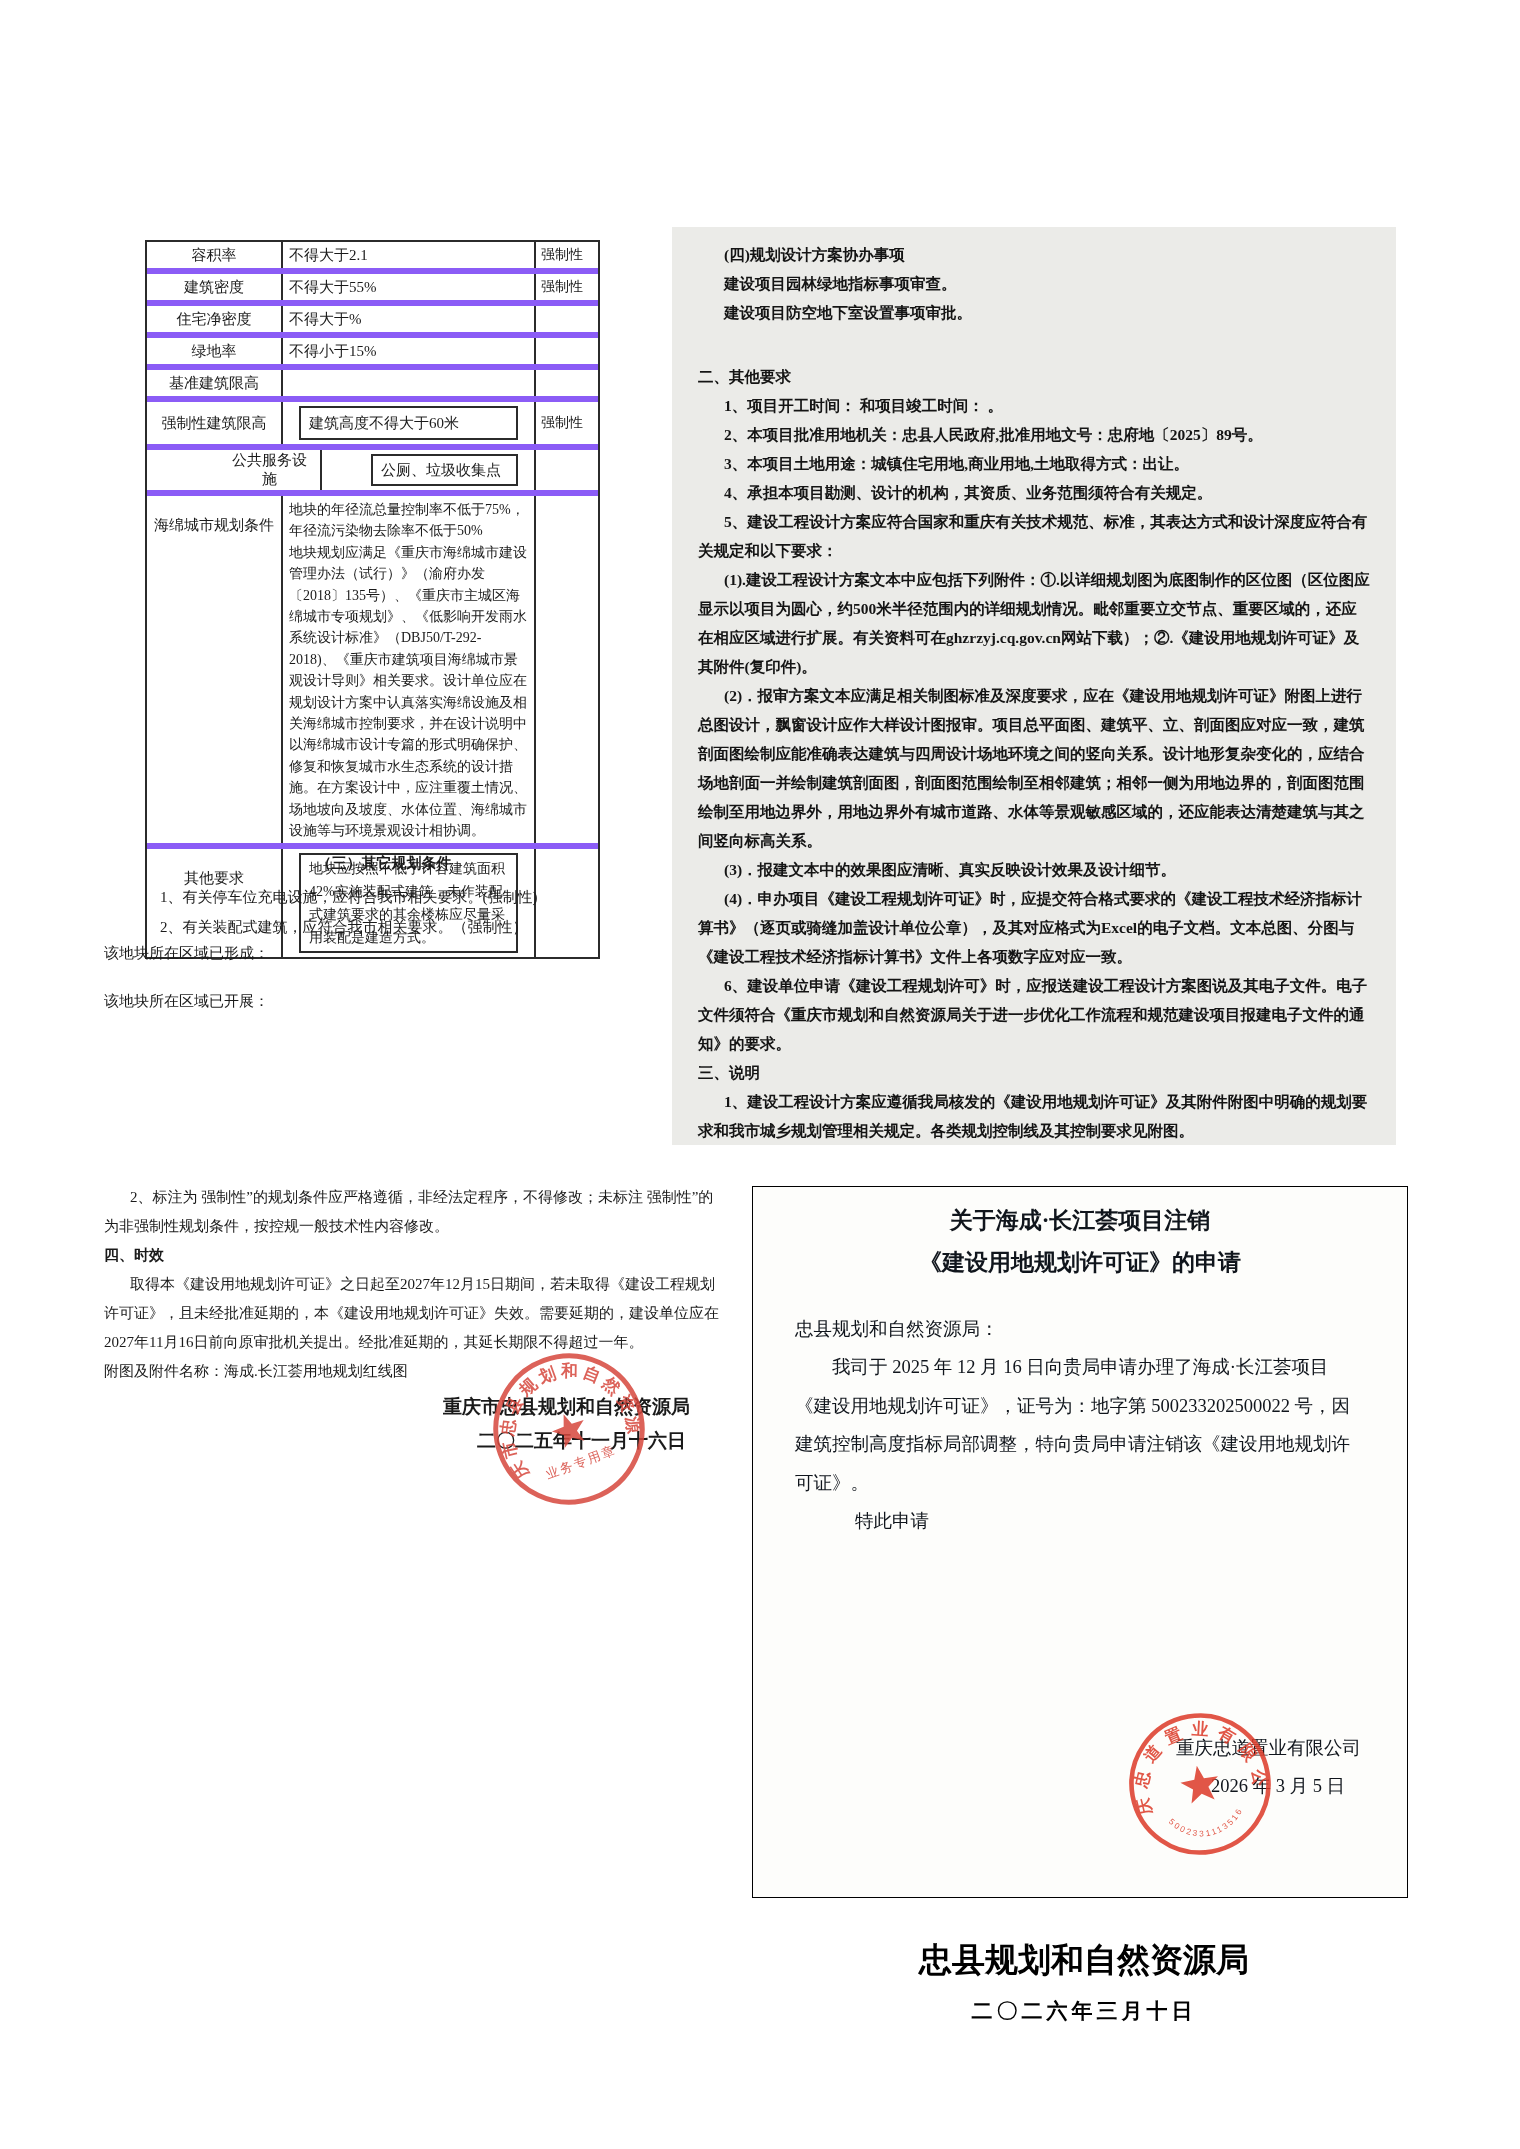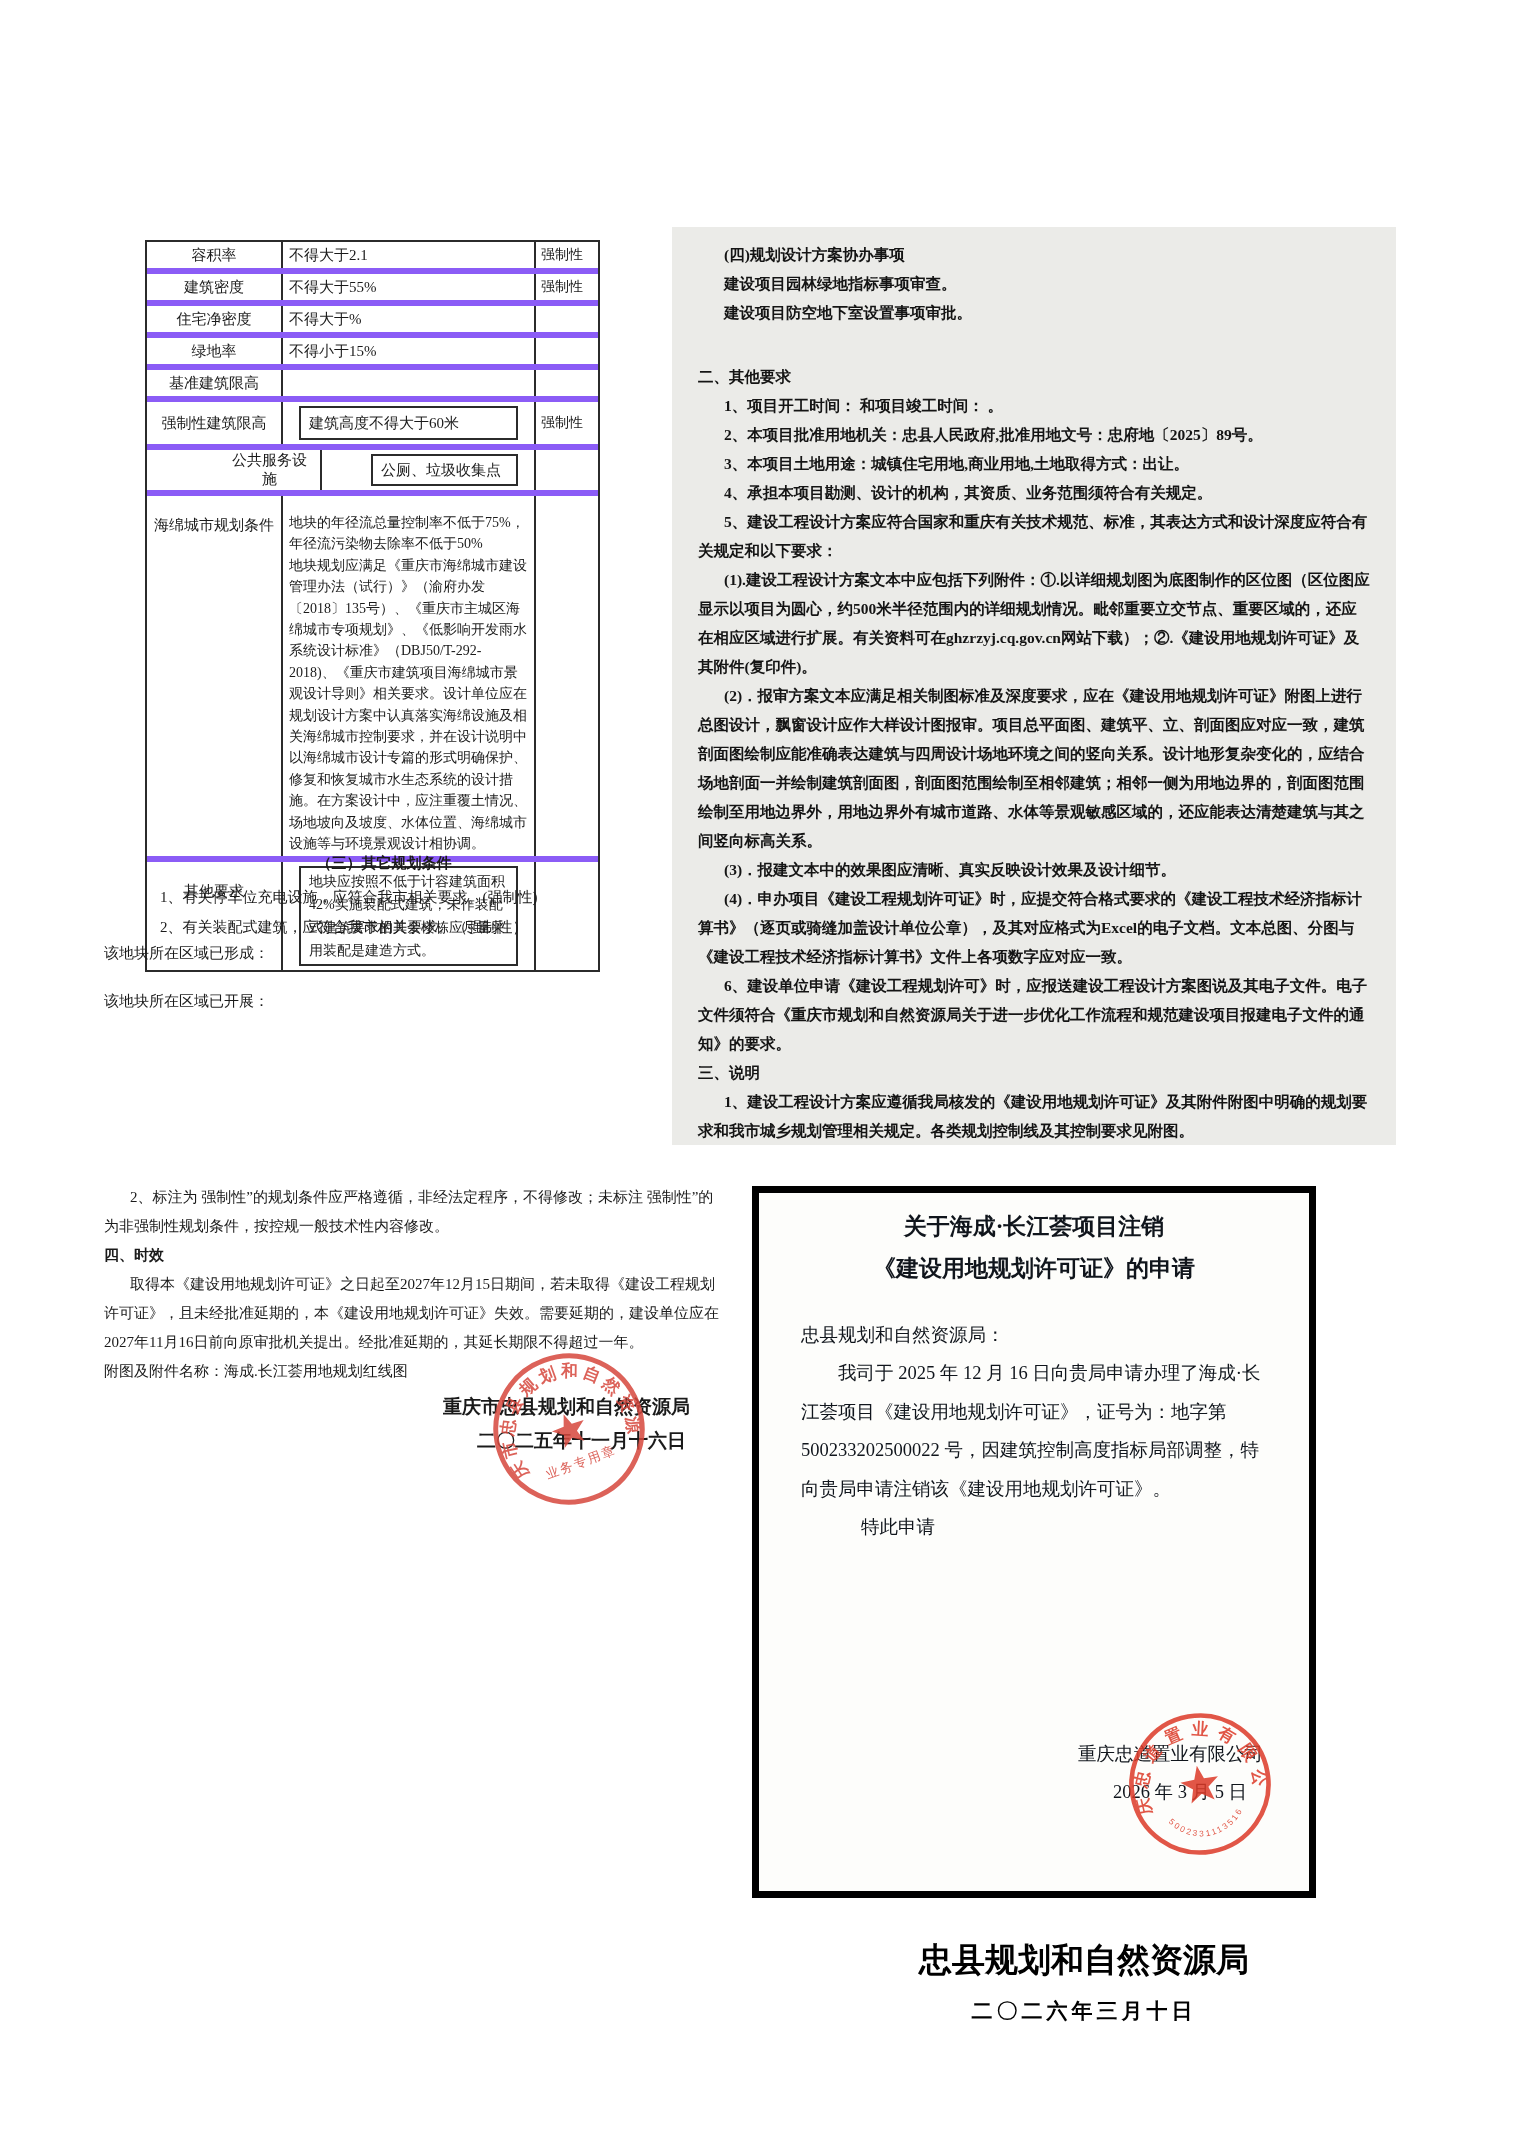--- a/index.html
+++ b/index.html
@@ -14,21 +14,21 @@
   .tc.lab{border-left:none;justify-content:center;text-align:center;}
   .tc.mark{font-size:14px;padding-left:5px;}
   .h-s{min-height:26px;}
   .h-m{min-height:42px;}
   .h-p{min-height:34px;padding-left:39px;}
   .h-xl{min-height:278px;}
   .h-l{min-height:82px;}
   .top-align{align-items:flex-start;padding-top:20px;}
   .tc .inner-box{border:2px solid #2b2b2b;flex:1;align-self:stretch;display:flex;align-items:center;
                  margin:3px 10px;padding:2px 8px;}
-  .val-long{font-size:14px;line-height:21.4px;white-space:pre-line;align-items:flex-start;padding-top:16px;}
+  .val-long{font-size:14px;line-height:21.4px;white-space:pre-line;align-items:flex-start;padding-top:3px;}
   .val-wrap3{font-size:14px;line-height:23px;}
 
   
   .sec3{position:absolute;left:104px;top:836px;width:540px;font-size:15px;line-height:22px;}
   .sec3 .head{font-weight:700;margin:16px 0 0 20px;text-align:center;}
   .sec3 .it1{margin:12px 0 0 56px;}
   .sec3 .it2{margin:8px 0 0 56px;}
   .sec3 .ln1{margin:4px 0 0 0;}
   .sec3 .ln2{margin:26px 0 0 0;}
   .sec3 p{margin:0;}
@@ -43,21 +43,21 @@
 
   
   .validity{position:absolute;left:104px;top:1183px;width:616px;font-size:15px;line-height:29px;}
   .validity p{margin:0;}
   .validity .ind{text-indent:26px;}
   .validity .vh{font-weight:700;}
   .validity .signer{font-weight:700;font-size:19px;line-height:34px;text-align:right;padding-right:30px;margin-top:4px;}
   .validity .sdate{font-weight:700;font-size:19px;line-height:34px;text-align:right;padding-right:34px;}
 
   
-  .letter{position:absolute;left:752px;top:1186px;width:564px;height:712px;border:7px solid #000000;
+  .letter{position:absolute;left:752px;top:1186px;width:656px;height:712px;border:1px solid #000000;
           background:#fdfdfb;box-sizing:border-box;padding:13px 42px 0 42px;color:#10151c;}
   .letter p{margin:0;}
   .letter .lt{font-size:23px;font-weight:700;text-align:center;line-height:42px;}
   .letter .salut{font-size:18.5px;line-height:38px;margin-top:26px;}
   .letter .lbody{font-size:18.5px;line-height:38.5px;text-indent:37px;}
   .letter .closing{font-size:18.5px;line-height:38.5px;text-indent:60px;}
   .letter .sig-org{font-size:18.5px;line-height:38px;text-align:right;padding-right:4px;margin-top:188px;}
   .letter .sig-date{font-size:18.5px;line-height:38px;text-align:right;padding-right:20px;}
 
   

